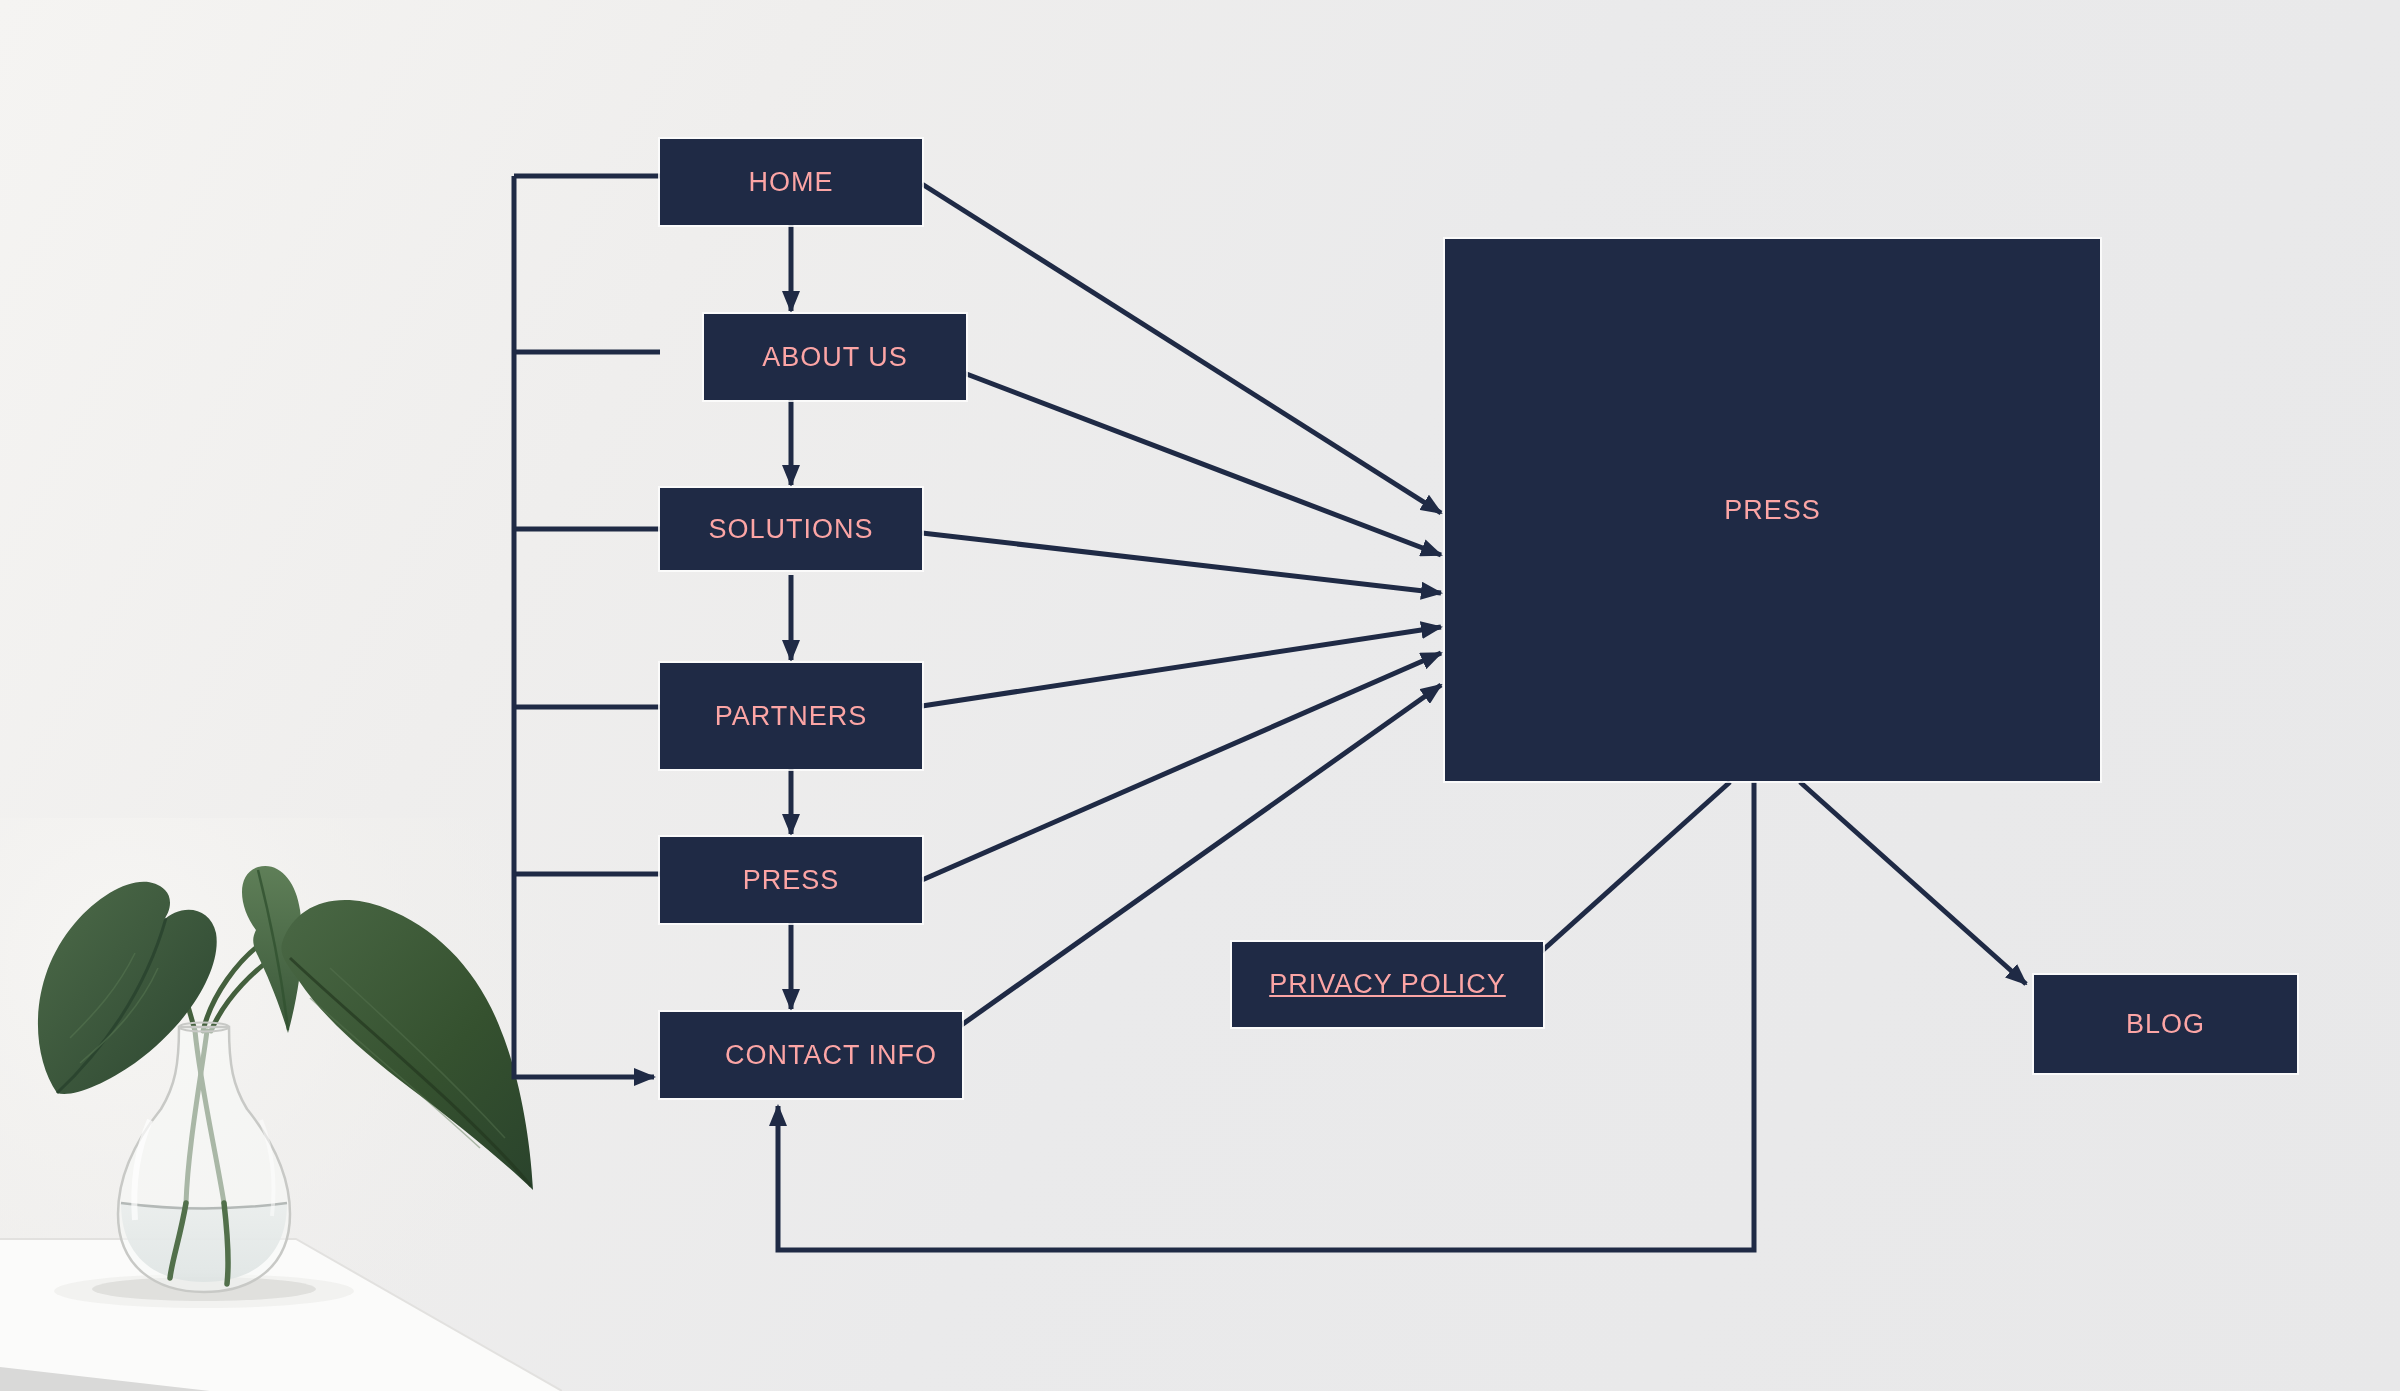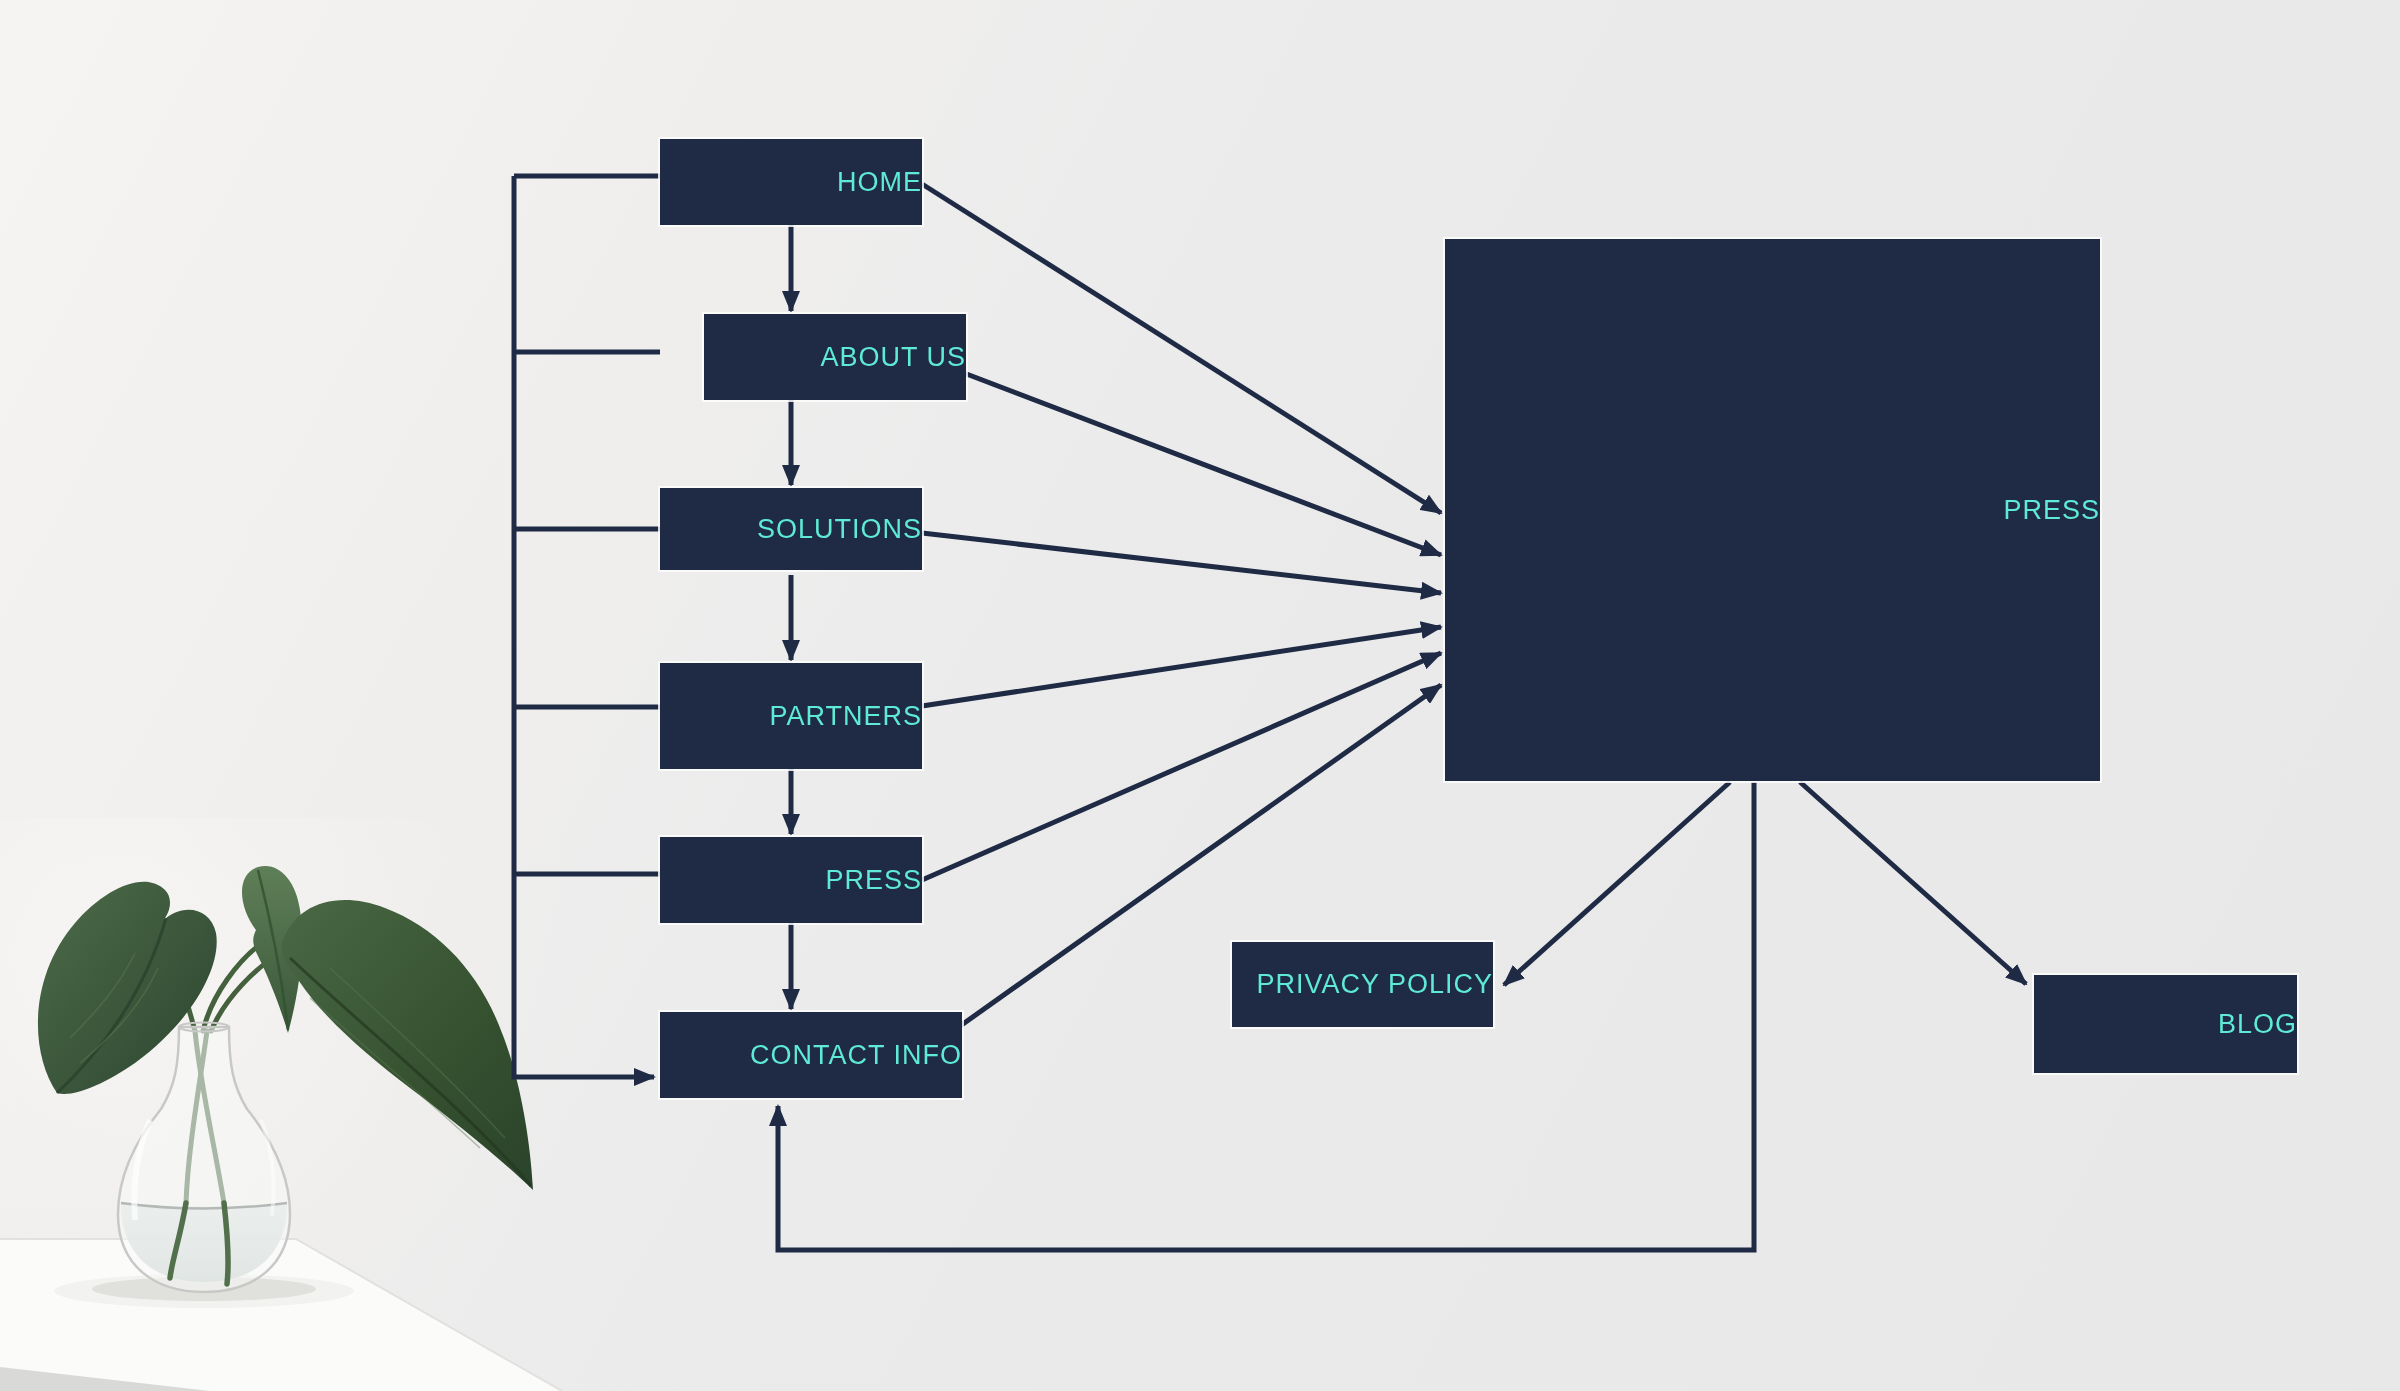--- a/index.html
+++ b/index.html
@@ -7,22 +7,22 @@
   .canvas{
     position:relative;width:2400px;height:1391px;overflow:hidden;
     background:linear-gradient(118deg,#f5f4f2 0%,#efeeed 26%,#eaeaeb 52%,#e8e8e9 100%);
     font-family:"Liberation Sans", sans-serif;
   }
   .layer{position:absolute;left:0;top:0;}
   .node{
     position:absolute;
     background:#1f2a45;
     box-shadow:0 0 0 2px rgba(253,253,253,0.85);
-    display:flex;align-items:center;justify-content:flex-end;
-    color:#5eead4;font-size:27px;letter-spacing:1px;font-weight:400;
+    display:flex;align-items:center;justify-content:center;
+    color:#fca5a5;font-size:27px;letter-spacing:1px;font-weight:400;
     z-index:3;
   }
   .node span{white-space:nowrap;}
   #plant{z-index:1;}
   #connectors{z-index:2;}
 </style>
 </head>
 <body>
 
 <div class="canvas">
@@ -155,20 +155,20 @@
     <span>PRESS</span>
   </div>
   <div class="node" style="left:660px;top:1012px;width:262px;height:86px;padding-left:40px;">
     <span>CONTACT INFO</span>
   </div>
 
   <div class="node" style="left:1445px;top:239px;width:655px;height:542px;">
     <span>PRESS</span>
   </div>
 
-  <div class="node" style="left:1232px;top:942px;width:261px;height:85px;">
+  <div class="node" style="left:1232px;top:942px;width:311px;height:85px;text-decoration:underline;">
     <span>PRIVACY POLICY</span>
   </div>
   <div class="node" style="left:2034px;top:975px;width:263px;height:98px;">
     <span>BLOG</span>
   </div>
 
 </div>
 
 </body></html>

